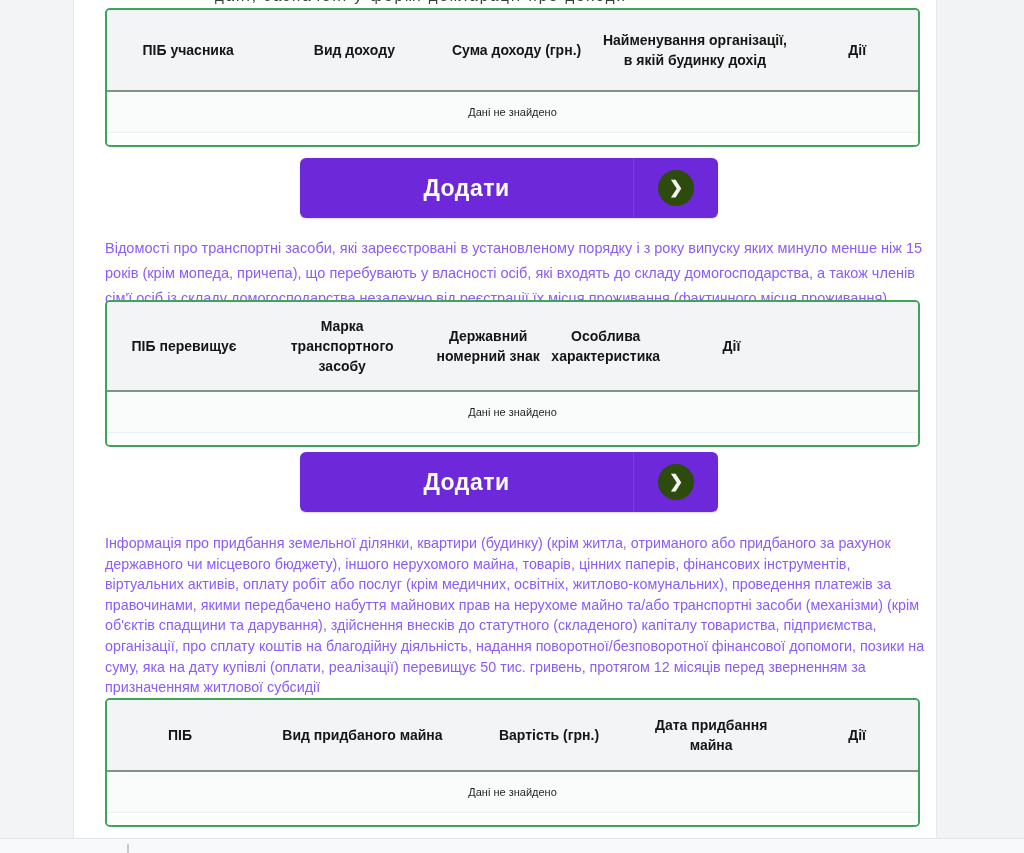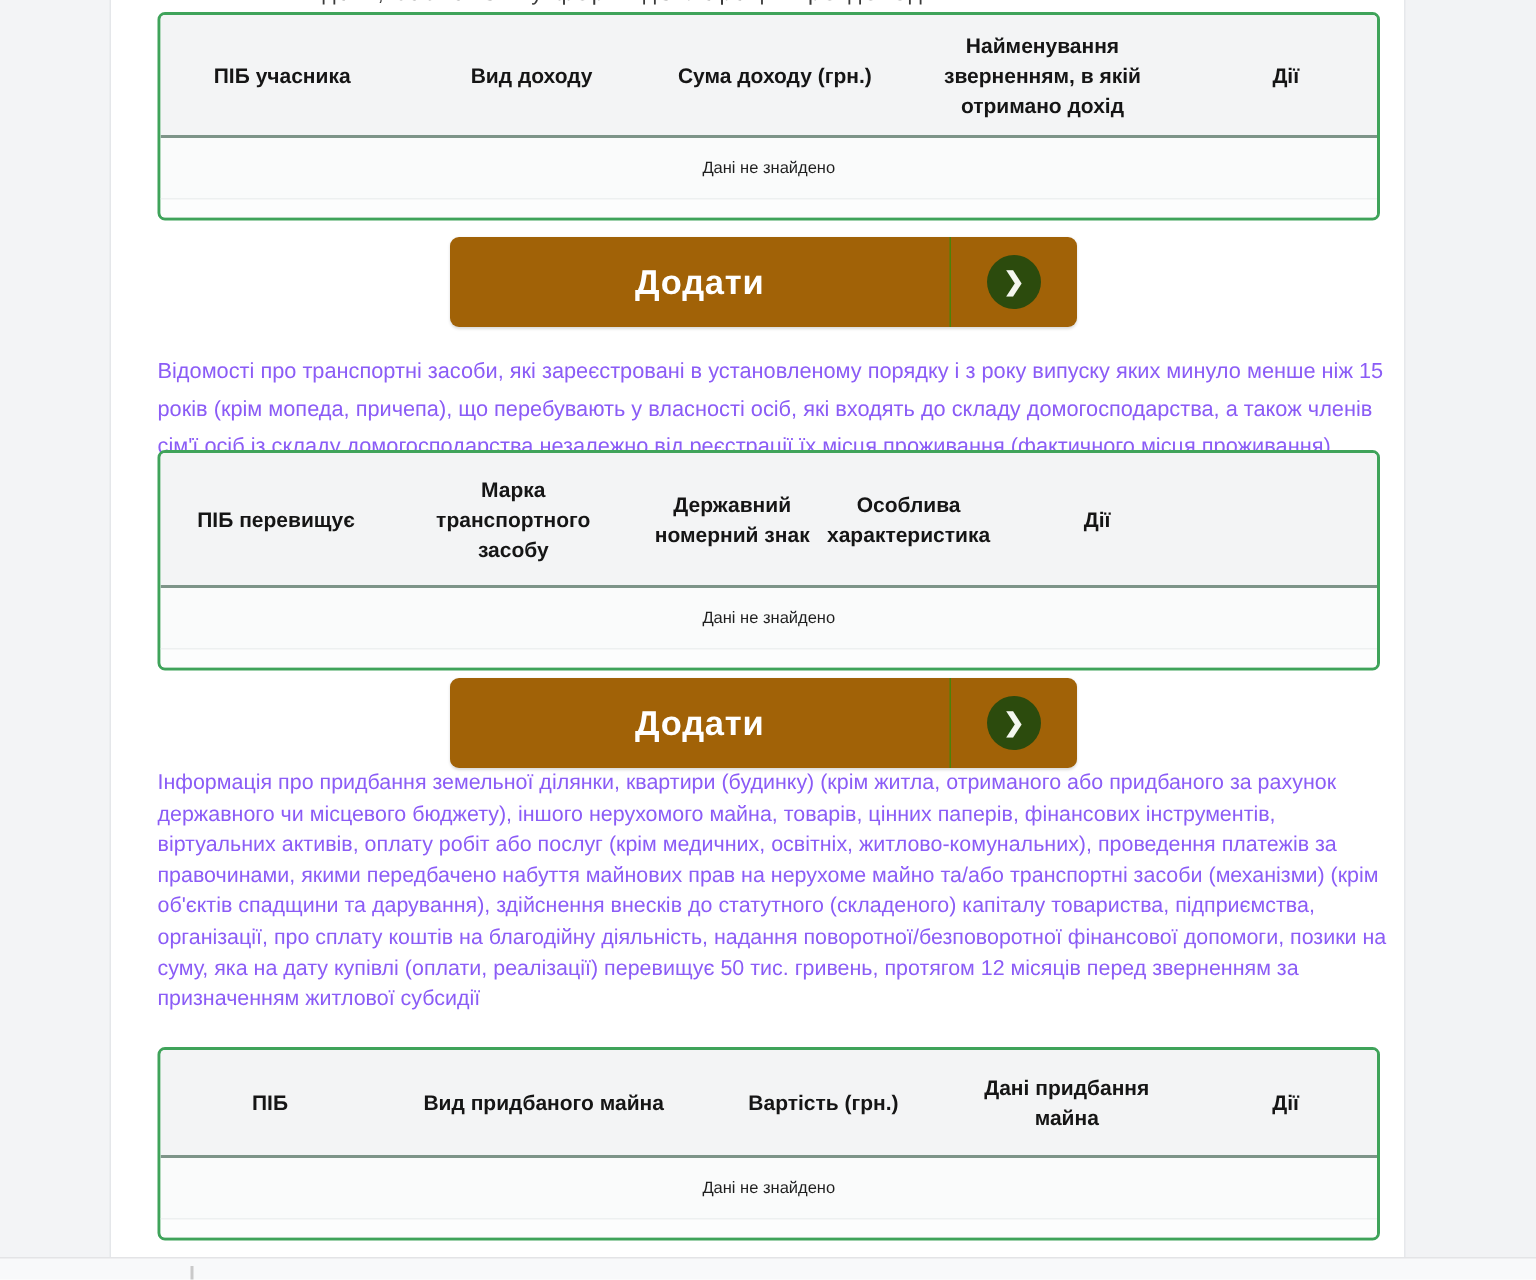--- a/index.html
+++ b/index.html
@@ -25,53 +25,53 @@
   .t1 .th:nth-child(4){width:25%} .t1 .th:nth-child(5){width:15%}
   .t2 .th:nth-child(1){width:19%} .t2 .th:nth-child(2){width:20%} .t2 .th:nth-child(3){width:16%}
   .t2 .th:nth-child(4){width:13%} .t2 .th:nth-child(5){width:18%} .t2 .th:nth-child(6){width:14%}
   .t3 .th:nth-child(1){width:18%} .t3 .th:nth-child(2){width:27%} .t3 .th:nth-child(3){width:19%}
   .t3 .th:nth-child(4){width:21%} .t3 .th:nth-child(5){width:15%}
   .trow{height:40px;display:flex;align-items:center;justify-content:center;background:#fafbfb;
         font-size:11px;color:#1f1f1f;}
   .tstrip{height:12px;border-top:1px solid #edf0f0;background:#fcfdfd;}
 
   
-  .add-btn{position:absolute;left:300px;width:418px;height:60px;background:#a16207;border-radius:6px;
+  .add-btn{position:absolute;left:300px;width:418px;height:60px;background:#6d28d9;border-radius:6px;
            display:flex;cursor:pointer;box-shadow:0 1px 2px rgba(0,0,0,0.15);}
   .btn-main{flex:1;display:flex;align-items:center;justify-content:center;color:#ffffff;
             font-weight:bold;font-size:23px;letter-spacing:0.5px;}
   .btn-side{width:84px;border-left:1px solid #4b820a;display:flex;align-items:center;justify-content:center;}
   .btn-circle{width:36px;height:36px;border-radius:50%;background:#2c4b0d;color:#f4f7ef;
               display:flex;align-items:center;justify-content:center;font-size:17px;font-weight:bold;padding-bottom:1px;box-sizing:border-box;}
 
   
   .intro{position:absolute;left:105px;margin:0;color:#8b5cf6;}
   .intro-1{top:236px;width:818px;font-size:14.5px;line-height:25px;}
-  .intro-2{top:512px;width:822px;font-size:14.3px;line-height:20.6px;}
+  .intro-2{top:533px;width:822px;font-size:14.3px;line-height:20.6px;}
 
   
   .footer-band{position:absolute;left:0;top:838px;width:1024px;height:15px;background:#f8f9fa;border-top:1px solid #e3e4e6;}
   .footer-divider{position:absolute;left:127px;top:5px;width:2px;height:10px;background:#c9c9c9;}
 </style>
 </head>
 <body>
 
 <div class="left-margin"></div>
 <div class="right-margin"></div>
 
 <div class="clip-tail">
   <span>дані, зазначені у формі декларації про доходи</span>
 </div>
 
 <div class="gtable" style="top:8px">
   <div class="thead t1">
     <div class="th">ПІБ учасника</div>
     <div class="th">Вид доходу</div>
     <div class="th">Сума доходу (грн.)</div>
-    <div class="th">Найменування зверненням, в якій отримано дохід</div>
+    <div class="th">Найменування організації, в якій будинку дохід</div>
     <div class="th">Дії</div>
   </div>
   <div class="trow">
     <span>Дані не знайдено</span>
   </div>
   <div class="tstrip"></div>
 </div>
 
 <div class="add-btn" style="top:158px">
   <div class="btn-main">Додати</div>
@@ -107,21 +107,21 @@
   </div>
 </div>
 
 <p class="intro intro-2">Інформація про придбання земельної ділянки, квартири (будинку) (крім житла, отриманого або придбаного за рахунок державного чи місцевого бюджету), іншого нерухомого майна, товарів, цінних паперів, фінансових інструментів, віртуальних активів, оплату робіт або послуг (крім медичних, освітніх, житлово-комунальних), проведення платежів за правочинами, якими передбачено набуття майнових прав на нерухоме майно та/або транспортні засоби (механізми) (крім об'єктів спадщини та дарування), здійснення внесків до статутного (складеного) капіталу товариства, підприємства, організації, про сплату коштів на благодійну діяльність, надання поворотної/безповоротної фінансової допомоги, позики на суму, яка на дату купівлі (оплати, реалізації) перевищує 50 тис. гривень, протягом 12 місяців перед зверненням за призначенням житлової субсидії</p>
 
 <div class="gtable" style="top:698px">
   <div class="thead t3">
     <div class="th">ПІБ</div>
     <div class="th">Вид придбаного майна</div>
     <div class="th">Вартість (грн.)</div>
-    <div class="th">Дані придбання майна</div>
+    <div class="th">Дата придбання майна</div>
     <div class="th">Дії</div>
   </div>
   <div class="trow">
     <span>Дані не знайдено</span>
   </div>
   <div class="tstrip"></div>
 </div>
 
 <div class="footer-band">
   <div class="footer-divider"></div>

